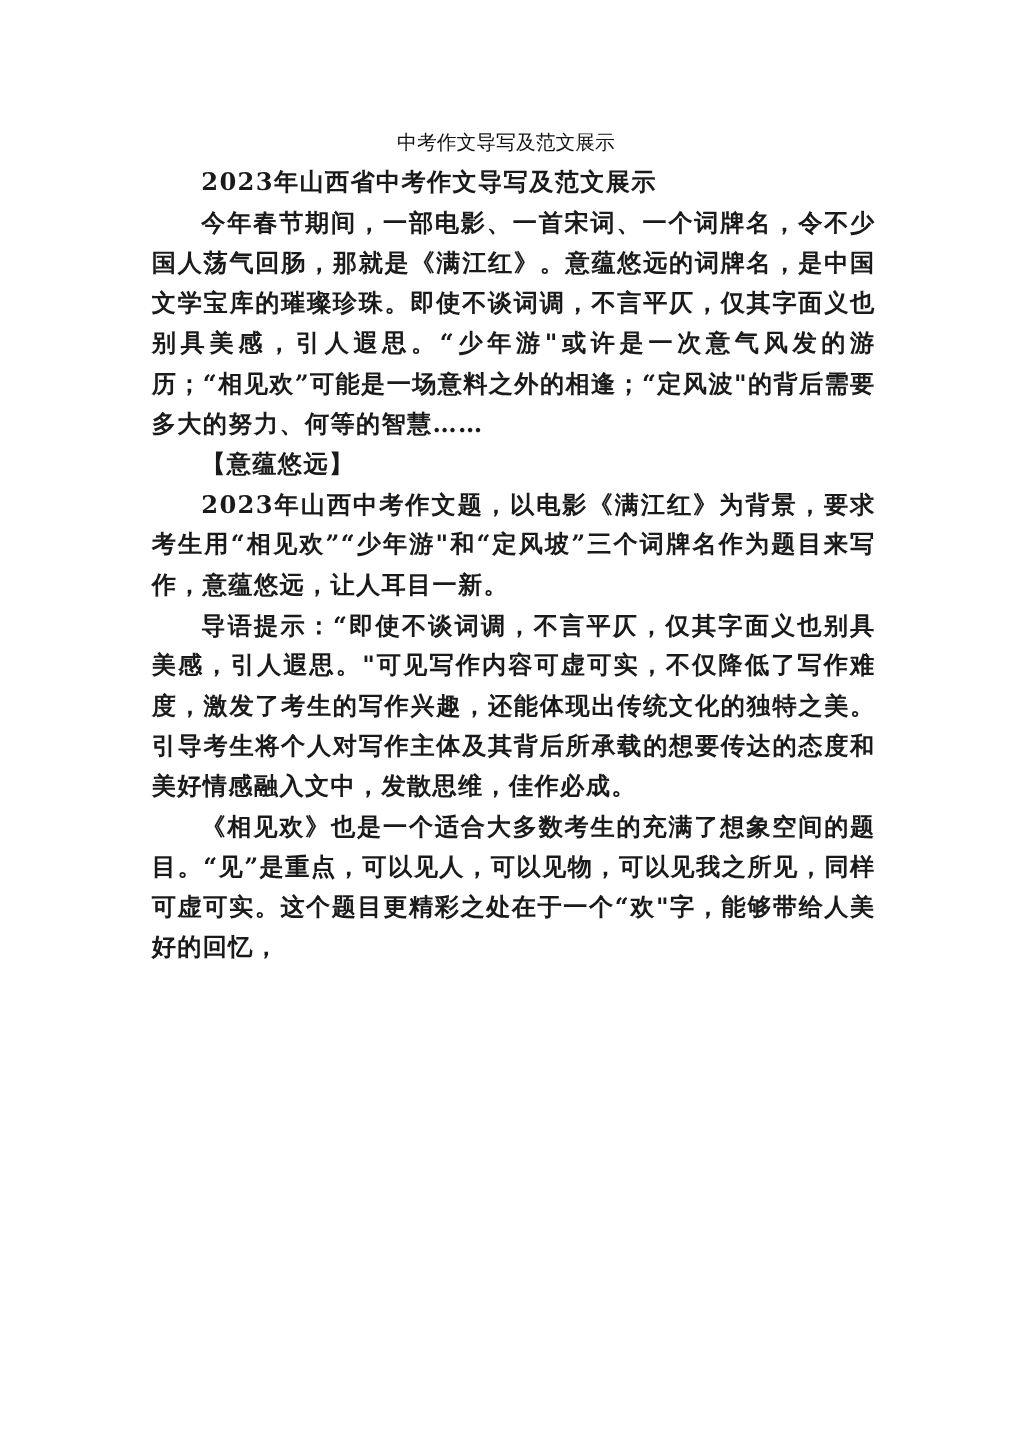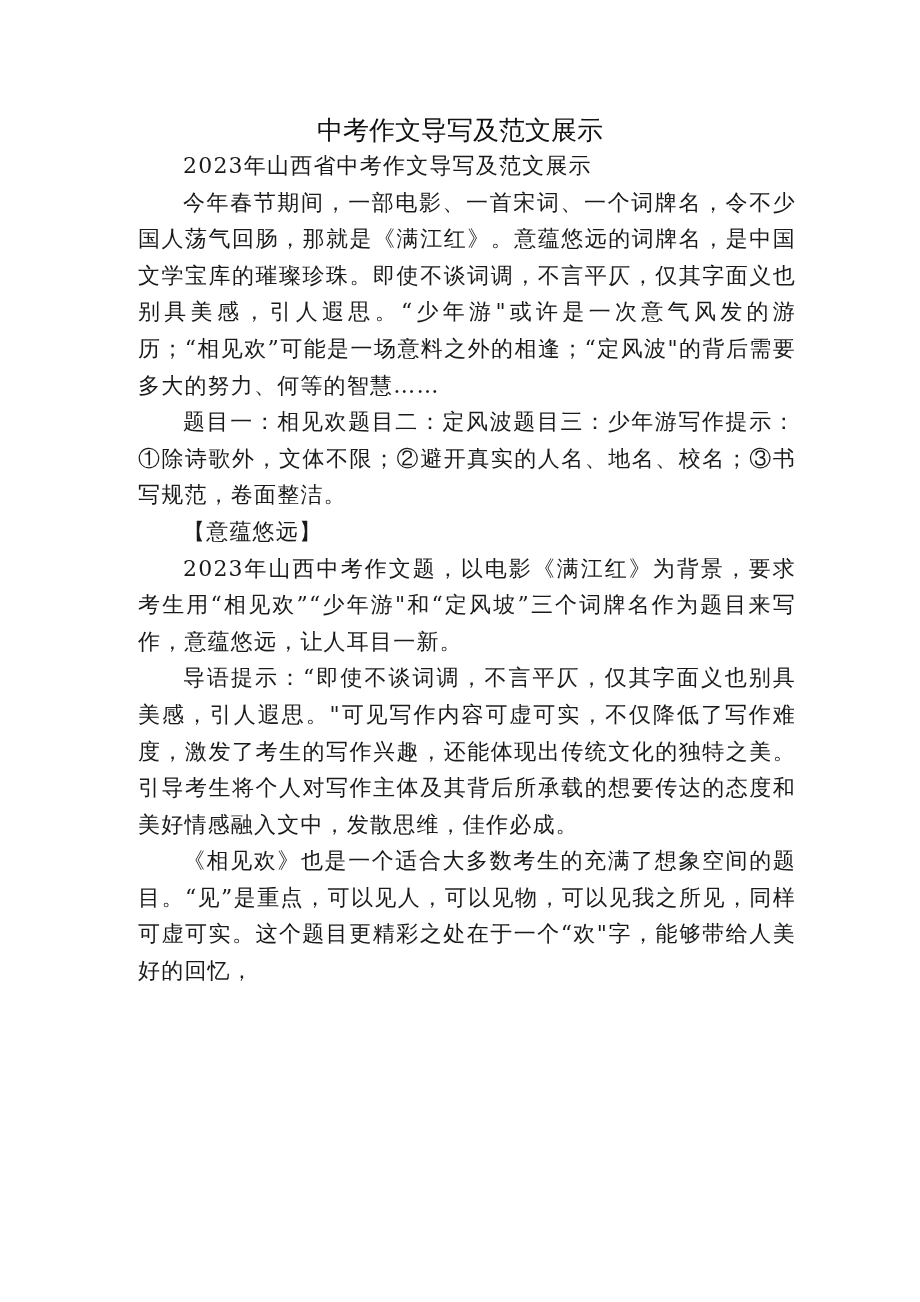--- a/index.html
+++ b/index.html
@@ -4,37 +4,36 @@
   <style>
     html, body { margin: 0; padding: 0; background: #ffffff; }
     body { width: 920px; height: 1302px; position: relative; overflow: hidden; }
     .page {
       position: absolute; left: 0; top: 0; width: 920px; height: 1302px; background: #ffffff;
     }
     .title {
       position: absolute; left: 0; width: 920px; top: 113px;
       text-align: center;
       font-family: "DejaVu Sans", sans-serif;
-      font-size: 26px; line-height: 34px; color: #111111; letter-spacing: 0px;
+      font-size: 18px; line-height: 34px; color: #111111; letter-spacing: 0px;
     }
     .body {
       position: absolute; left: 138px; top: 148px; width: 658px;
       font-family: "DejaVu Serif", serif;
       font-size: 22px; line-height: 36.6px; color: #1a1a1a;
       text-align: justify; letter-spacing: 1.2px;
     }
-    .body p { margin: 0; text-indent: 45px; }
+    .body p { margin: 0; text-indent: 45px; font-weight: bold; }
   </style>
 </head>
 <body>
 
 <div class="page">
   <div class="title">中考作文导写及范文展示</div>
   <div class="body">
     <p>2023年山西省中考作文导写及范文展示</p>
     <p>今年春节期间，一部电影、一首宋词、一个词牌名，令不少国人荡气回肠，那就是《满江红》。意蕴悠远的词牌名，是中国文学宝库的璀璨珍珠。即使不谈词调，不言平仄，仅其字面义也别具美感，引人遐思。“少年游"或许是一次意气风发的游历；“相见欢”可能是一场意料之外的相逢；“定风波"的背后需要多大的努力、何等的智慧……</p>
-    <p>题目一：相见欢题目二：定风波题目三：少年游写作提示：①除诗歌外，文体不限；②避开真实的人名、地名、校名；③书写规范，卷面整洁。</p>
     <p>【意蕴悠远】</p>
     <p>2023年山西中考作文题，以电影《满江红》为背景，要求考生用“相见欢”“少年游"和“定风坡”三个词牌名作为题目来写作，意蕴悠远，让人耳目一新。</p>
     <p>导语提示：“即使不谈词调，不言平仄，仅其字面义也别具美感，引人遐思。"可见写作内容可虚可实，不仅降低了写作难度，激发了考生的写作兴趣，还能体现出传统文化的独特之美。引导考生将个人对写作主体及其背后所承载的想要传达的态度和美好情感融入文中，发散思维，佳作必成。</p>
     <p>《相见欢》也是一个适合大多数考生的充满了想象空间的题目。“见”是重点，可以见人，可以见物，可以见我之所见，同样可虚可实。这个题目更精彩之处在于一个“欢"字，能够带给人美好的回忆，</p>
   </div>
 </div>
 
 </body></html>

